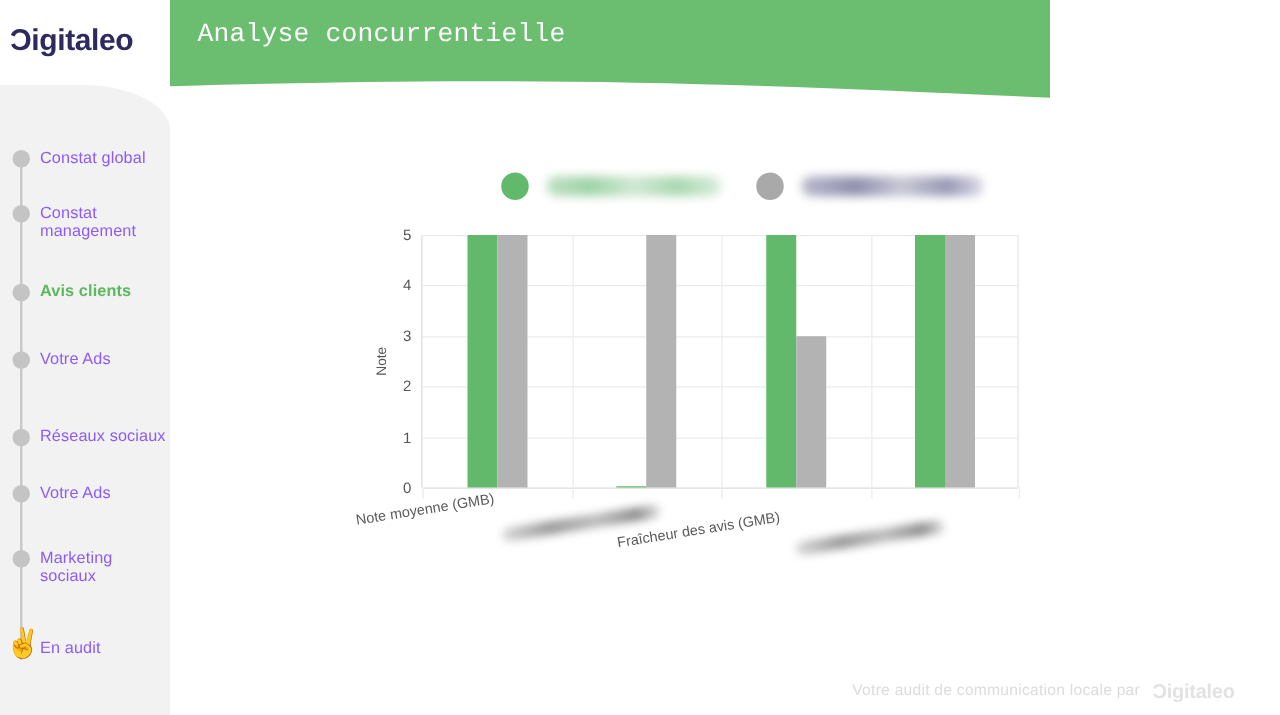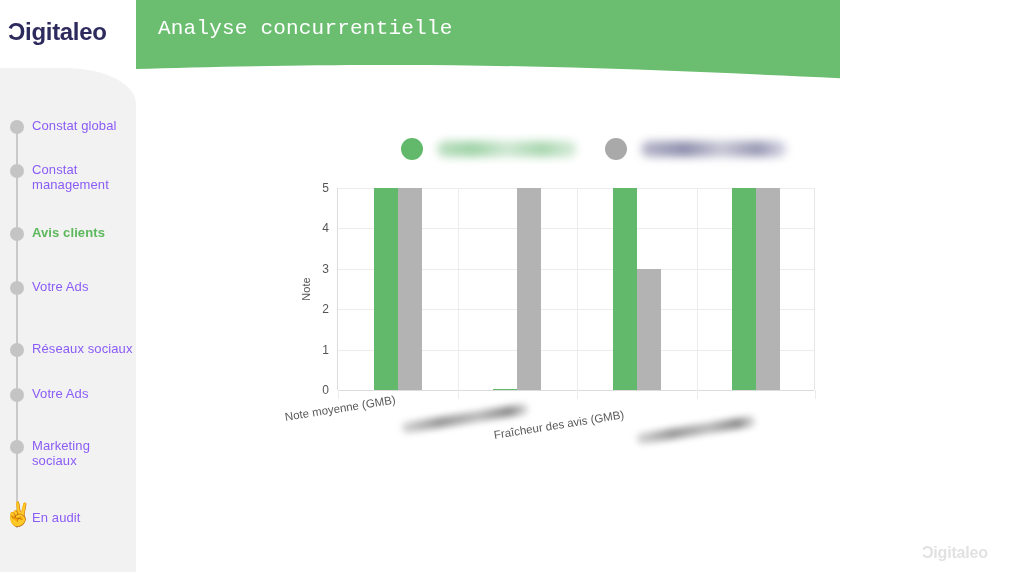--- a/index.html
+++ b/index.html
@@ -266,20 +266,21 @@
 
     <div>
       <span class="xlabel" style="left:148px; top:315px;">Note moyenne (GMB)</span>
       <span class="xlabel-blur" style="left:265px; top:327px; width:128px;"></span>
       <span class="xlabel" style="left:357px; top:333px;">Fraîcheur des avis (GMB)</span>
       <span class="xlabel-blur" style="left:500px; top:338px; width:120px;"></span>
     </div>
   </div>
 
   <div class="footer">
+    <span class="footer-text">Votre audit de communication locale par</span>
     <span class="footer-logo">
       <svg width="84" height="20" viewBox="0 0 84 20">
         <text x="0" y="16" font-family="&quot;Liberation Sans&quot;, sans-serif" font-size="16" font-weight="bold" fill="#e2e2e2" letter-spacing="-0.2">Ɔigitaleo</text>
       </svg>
     </span>
   </div>
 
 </div>
 
 </body></html>

